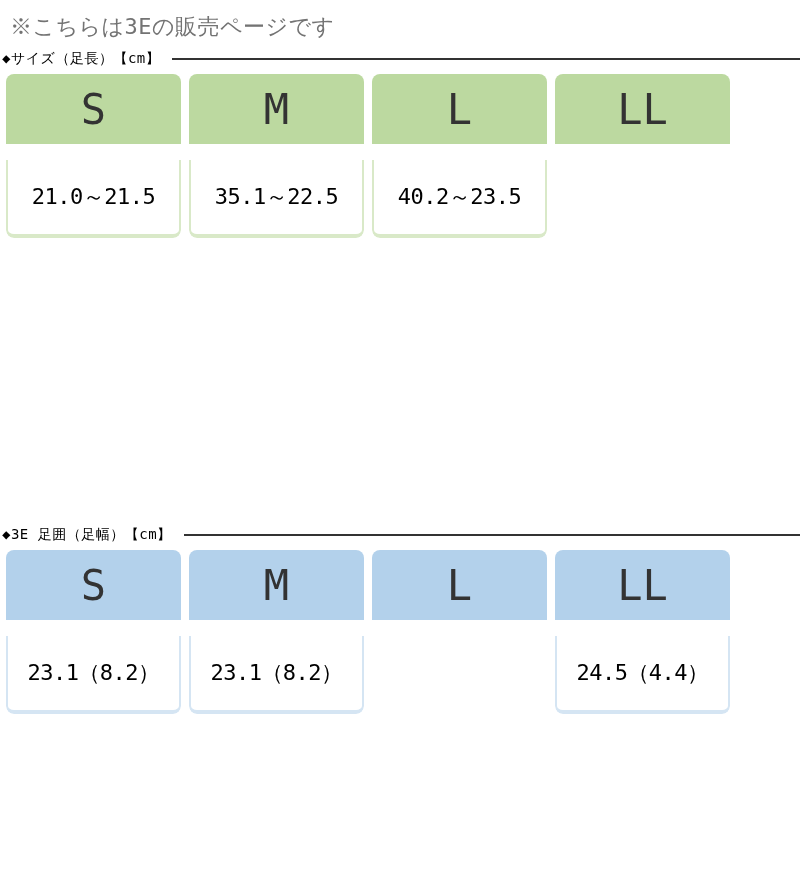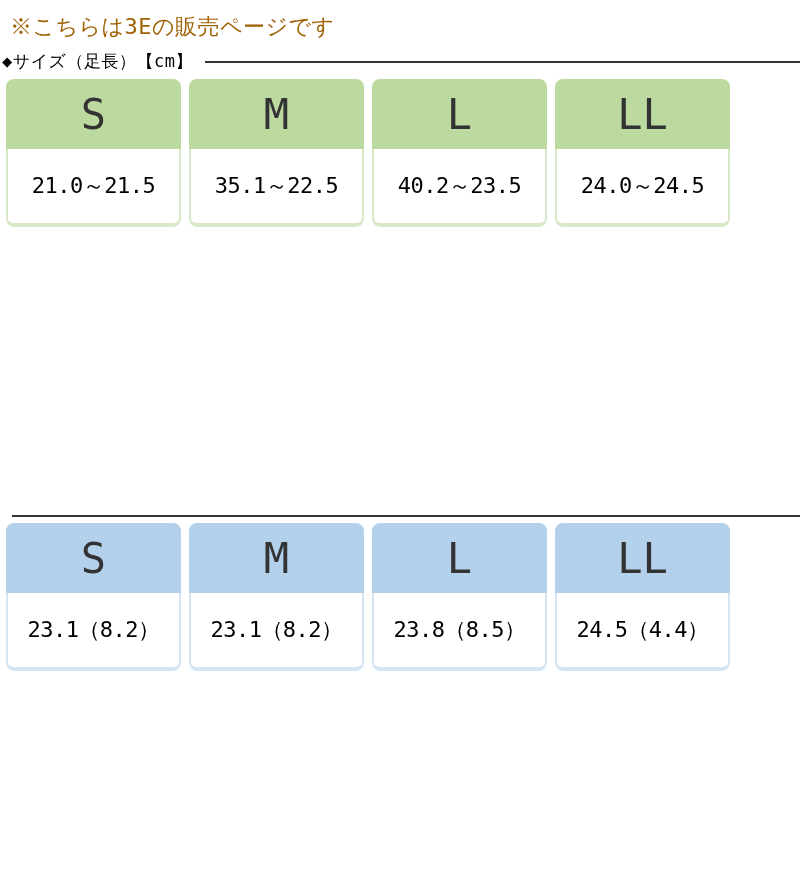--- a/index.html
+++ b/index.html
@@ -6,39 +6,39 @@
       margin: 0;
       padding: 0;
       box-sizing: border-box;
     }
     body {
       font-family: "MS Gothic", "Hiragino Kaku Gothic Pro", monospace, sans-serif;
       background: #fff;
       width: 800px;
     }
     .notice {
-      color: #a16207;
+      color: #737373;
       font-size: 22px;
       padding: 12px 10px 8px 10px;
       letter-spacing: 0.5px;
     }
     .section {
       margin-bottom: 288px;
     }
     .section:last-child {
       margin-bottom: 0;
     }
     .heading-row {
       display: flex;
       align-items: center;
       padding: 0 0 6px 0;
     }
     .heading-text {
       color: #000;
-      font-size: 17px;
+      font-size: 14px;
       white-space: nowrap;
       padding-left: 2px;
       letter-spacing: 0.5px;
     }
     .heading-line {
       flex: 1;
       border-top: 2px solid #333;
       margin-left: 12px;
     }
     .cards {
@@ -67,20 +67,21 @@
       justify-content: center;
       font-size: 22px;
       color: #000;
       font-family: "MS Gothic", monospace;
       letter-spacing: -0.5px;
       border-bottom: 4px solid transparent;
       border-left: 2px solid transparent;
       border-right: 2px solid transparent;
       border-bottom-left-radius: 8px;
       border-bottom-right-radius: 8px;
+      margin-top: 16px;
     }
     .green .card-head {
       background: #bcd9a0;
     }
     .green .card-body {
       border-color: #d9e9c8;
     }
     .blue .card-head {
       background: #b3d1eb;
     }
@@ -106,40 +107,39 @@
     <div class="card">
       <div class="card-head">M</div>
       <div class="card-body">35.1～22.5</div>
     </div>
     <div class="card">
       <div class="card-head">L</div>
       <div class="card-body">40.2～23.5</div>
     </div>
     <div class="card">
       <div class="card-head">LL</div>
-      <div class="card-body">24.0～24.5</div>
     </div>
   </div>
 </div>
 
 <div class="section">
   <div class="heading-row">
+    <span class="heading-text">◆3E 足囲（足幅）【cm】</span>
     <span class="heading-line"></span>
   </div>
   <div class="cards blue">
     <div class="card">
       <div class="card-head">S</div>
       <div class="card-body">23.1（8.2）</div>
     </div>
     <div class="card">
       <div class="card-head">M</div>
       <div class="card-body">23.1（8.2）</div>
     </div>
     <div class="card">
       <div class="card-head">L</div>
-      <div class="card-body">23.8（8.5）</div>
     </div>
     <div class="card">
       <div class="card-head">LL</div>
       <div class="card-body">24.5（4.4）</div>
     </div>
   </div>
 </div>
 
 </body></html>

